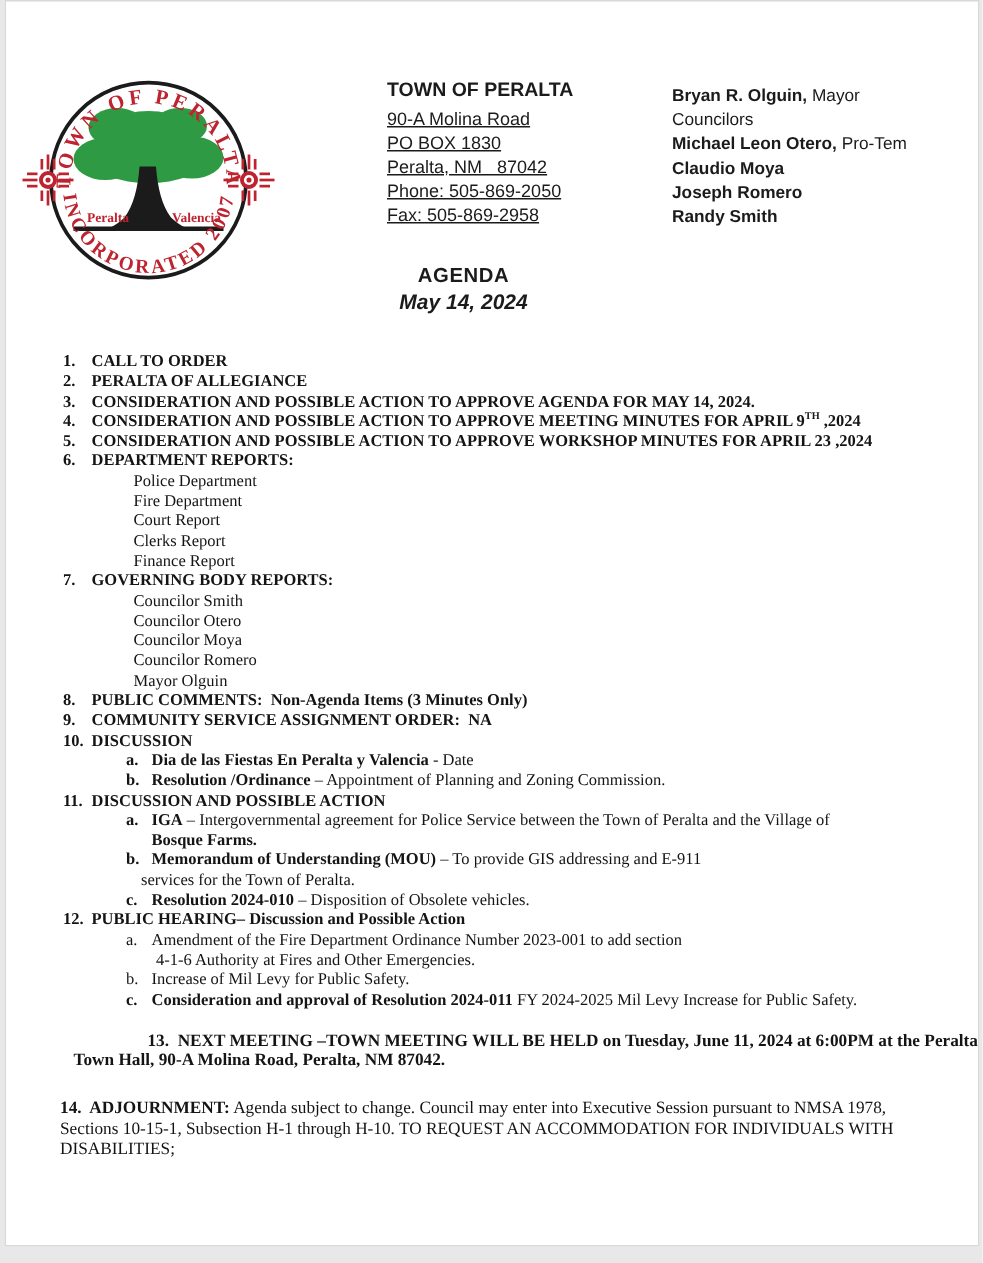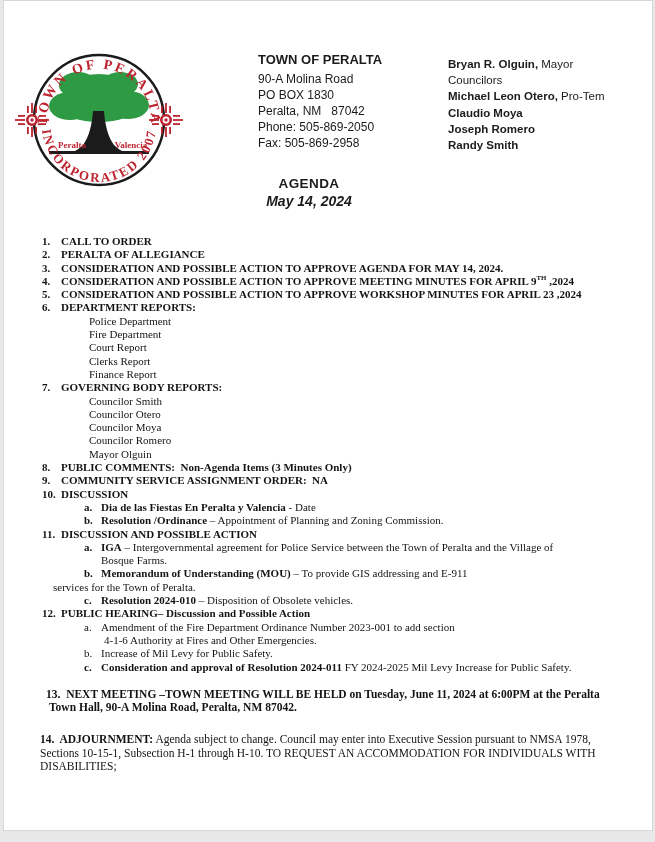--- a/index.html
+++ b/index.html
@@ -12,41 +12,41 @@
   }
   .page{
     position:absolute;left:3px;top:0;width:650px;height:831px;
     background:#ffffff;border:1px solid #d8d8d8;box-sizing:border-box;
   }
   
   .seal{position:absolute;left:8px;top:50px;width:175px;height:140px;}
   .seal text{font-family:"Liberation Serif",serif;font-weight:bold;}
   .org{position:absolute;left:254px;top:51px;}
   .org-name{font-weight:bold;font-size:13px;margin-bottom:4px;}
-  .addr-line{font-size:12px;line-height:16px;}
+  .addr-line{font-size:12px;line-height:16px;text-decoration:underline;}
   .officials{position:absolute;left:444px;top:55px;font-size:11.5px;line-height:16.2px;}
   .title-block{position:absolute;left:225px;top:175px;width:160px;text-align:center;}
   .agenda-h{font-weight:bold;font-size:13.5px;letter-spacing:.4px;}
   .agenda-d{font-weight:bold;font-style:italic;font-size:14px;margin-top:2px;}
   
   .agenda-list{
     position:absolute;left:0;top:234px;width:648px;
     font-family:"Liberation Serif",serif;font-size:11px;line-height:13.3px;color:#141414;
   }
   .line{white-space:nowrap;}
   .b{font-weight:bold;}
   sup{font-size:.62em;vertical-align:super;line-height:0;}
   .num{display:inline-block;}
   .num-item{min-width:19px;}
   .num-sub{min-width:17px;}
   .ml38{margin-left:38px;}
   .ml85{margin-left:85px;}
   .ml80{margin-left:80px;}
-  .ml97{margin-left:97px;}
-  .ml90{margin-left:49px;}
+  .ml97{margin-left:97px;font-weight:bold;}
+  .ml90{margin-left:90px;}
   .ml100{margin-left:100px;}
   .ml42{margin-left:42px;}
   .ml45{margin-left:45px;}
   .ml36{margin-left:36px;}
   .para{font-size:11.5px;}
 </style>
 </head>
 <body>
 
 <div class="page">
@@ -152,20 +152,20 @@
       <div class="line ml80"><span class="num num-sub b">a.</span><span class="b">IGA</span><span> – Intergovernmental agreement for Police Service between the Town of Peralta and the Village of</span></div>
       <div class="line ml97"><span>Bosque Farms.</span></div>
       <div class="line ml80"><span class="num num-sub b">b.</span><span class="b">Memorandum of Understanding (MOU)</span><span> – To provide GIS addressing and E-911</span></div>
       <div class="line ml90"><span>services for the Town of Peralta.</span></div>
       <div class="line ml80"><span class="num num-sub b">c.</span><span class="b">Resolution 2024-010</span><span> – Disposition of Obsolete vehicles.</span></div>
       <div class="line ml38"><span class="num num-item b">12.</span><span class="b">PUBLIC HEARING– Discussion and Possible Action</span></div>
       <div class="line ml80"><span class="num num-sub">a.</span><span>Amendment of the Fire Department Ordinance Number 2023-001 to add section</span></div>
       <div class="line ml100"><span>4-1-6 Authority at Fires and Other Emergencies.</span></div>
       <div class="line ml80"><span class="num num-sub">b.</span><span>Increase of Mil Levy for Public Safety.</span></div>
       <div class="line ml80"><span class="num num-sub b">c.</span><span class="b">Consideration and approval of Resolution 2024-011</span><span> FY 2024-2025 Mil Levy Increase for Public Safety.</span></div>
-      <div class="line ml42 para" style="margin-top: 14px;"><span class="b">13.&nbsp; NEXT MEETING –TOWN MEETING WILL BE HELD on Tuesday, June 11, 2024 at 6:00PM at the Peralta</span></div>
+      <div class="line ml42 para" style="margin-top: 14px; text-align: right;"><span class="b">13.&nbsp; NEXT MEETING –TOWN MEETING WILL BE HELD on Tuesday, June 11, 2024 at 6:00PM at the Peralta</span></div>
       <div class="line ml45 para"><span class="b">Town Hall, 90-A Molina Road, Peralta, NM 87042.</span></div>
       <div class="line ml36 para" style="margin-top: 19px;"><span class="b">14.&nbsp; ADJOURNMENT:</span><span> Agenda subject to change. Council may enter into Executive Session pursuant to NMSA 1978,</span></div>
       <div class="line ml36 para"><span>Sections 10-15-1, Subsection H-1 through H-10. TO REQUEST AN ACCOMMODATION FOR INDIVIDUALS WITH</span></div>
       <div class="line ml36 para"><span>DISABILITIES;</span></div>
     </div>
 
 </div>
 
 </body></html>

